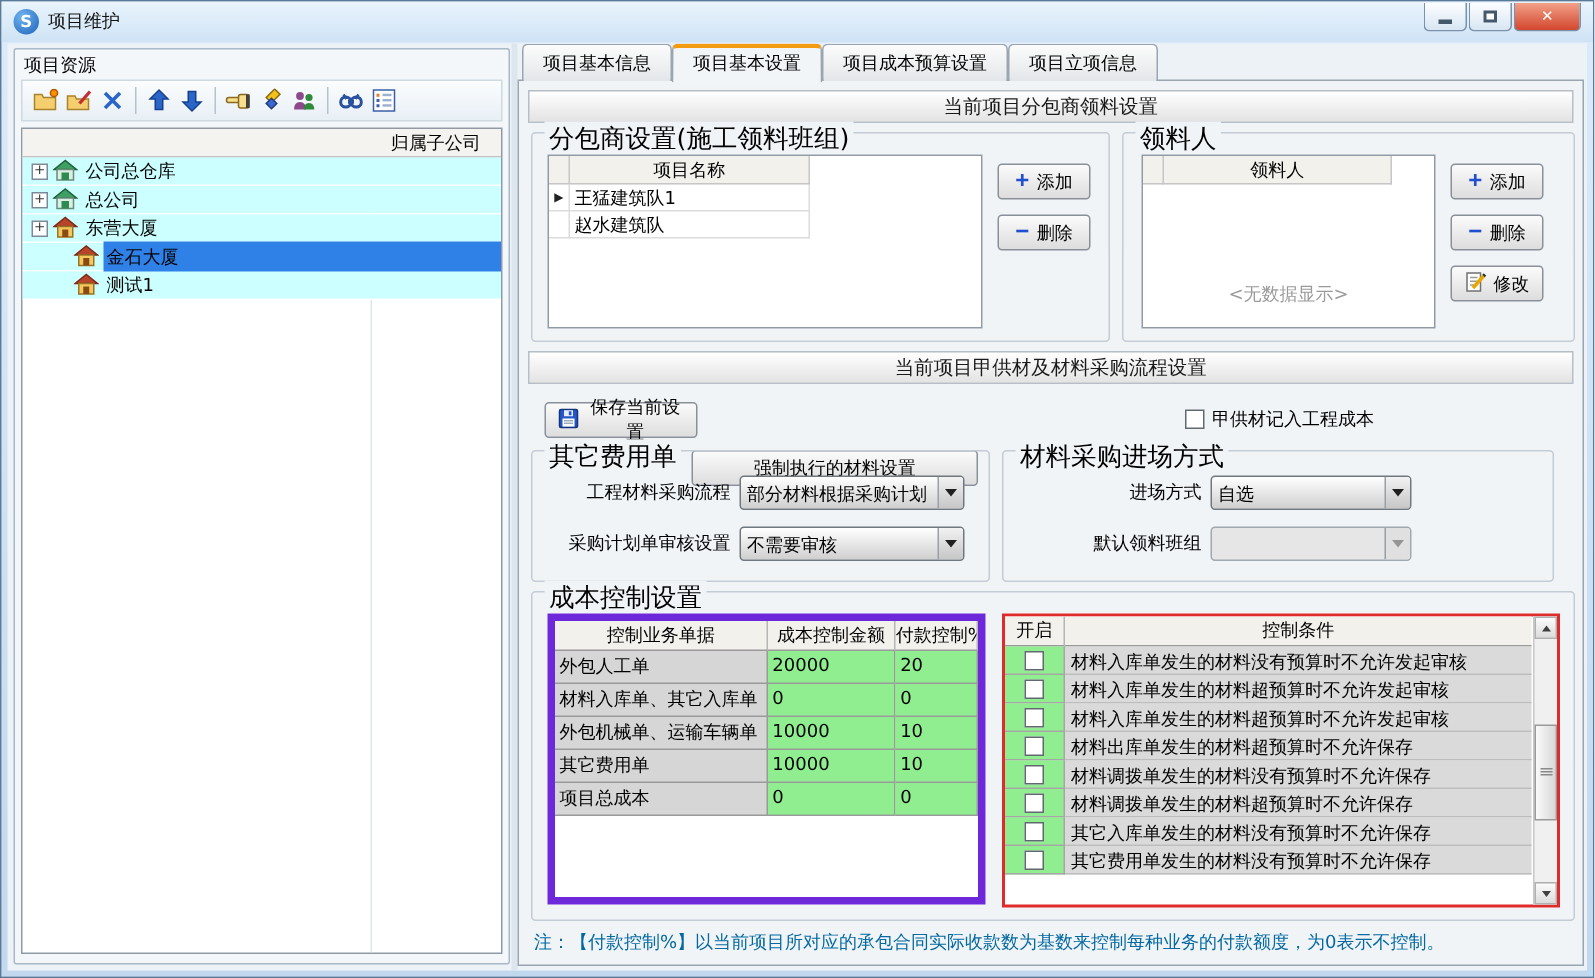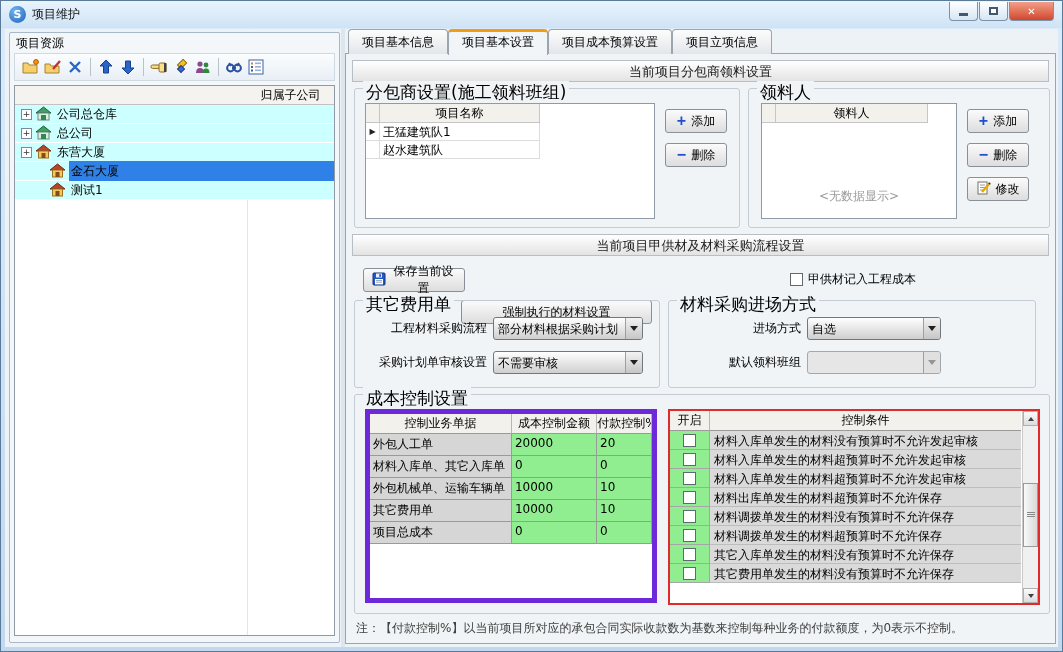--- a/index.html
+++ b/index.html
@@ -146,21 +146,21 @@
   .sc-up { top:0; } .sc-down { bottom:0; }
   .tri-up-s { width:0; height:0; border-left:3px solid transparent; border-right:3px solid transparent;
     border-bottom:4px solid #404040; }
   .tri-down-s { width:0; height:0; border-left:3px solid transparent; border-right:3px solid transparent;
     border-top:4px solid #404040; }
   .sc-thumb { position:absolute; left:0; right:0; top:72px; height:64px;
     background:linear-gradient(90deg,#fafafa,#d8d8d8); border:1px solid #9a9a9a; }
   .thumb-grip { margin:28px auto 0 auto; width:8px; }
   .thumb-grip div { height:1px; background:#8a8a8a; margin-bottom:1px; }
 
-  .note { position:absolute; left:10px; top:566px; font-size:12px; color:#404040; white-space:nowrap; }
+  .note { position:absolute; left:10px; top:566px; font-size:12px; color:#0369a1; white-space:nowrap; }
 
   .splitter { position:absolute; left:336px; top:0; width:4px; bottom:0; background:#dde6ee; }
 </style>
 </head>
 <body>
 
 <div class="window">
 
   <div class="titlebar">
     <div class="app-icon">S</div>

